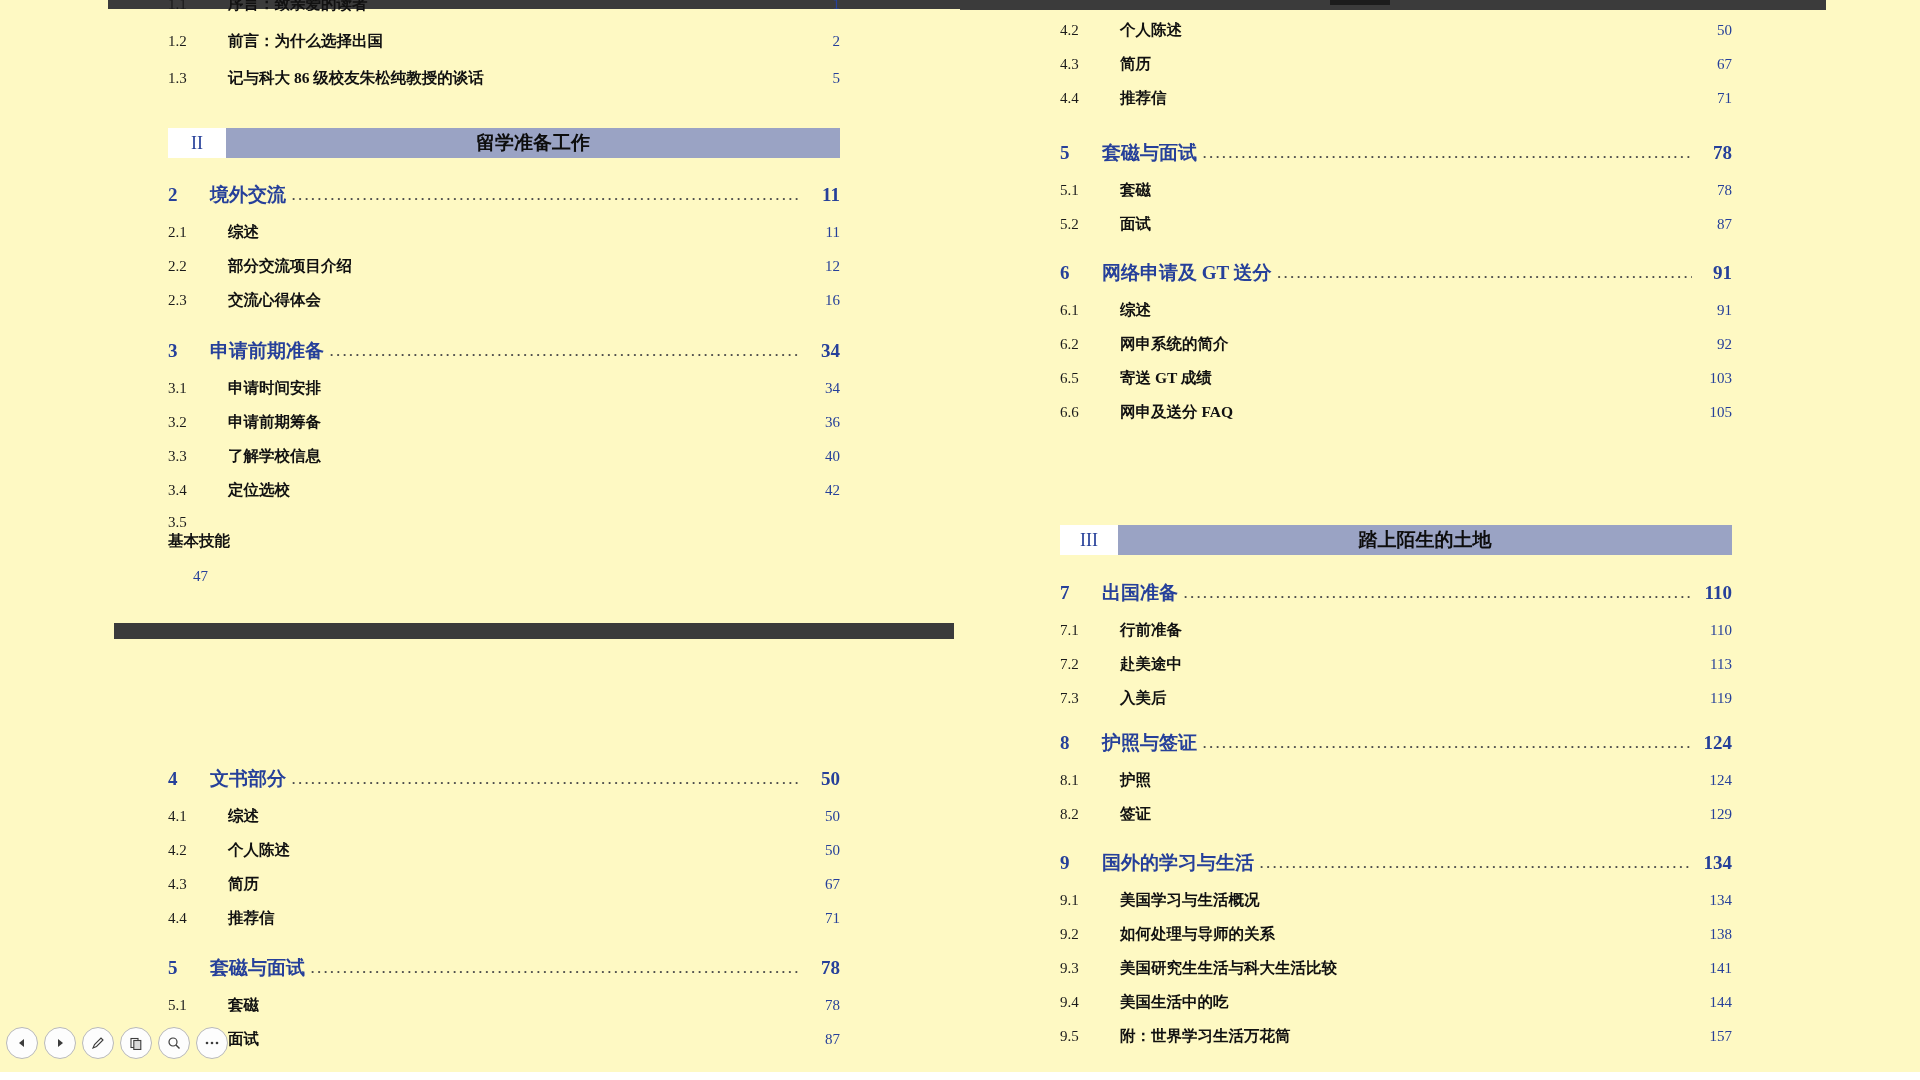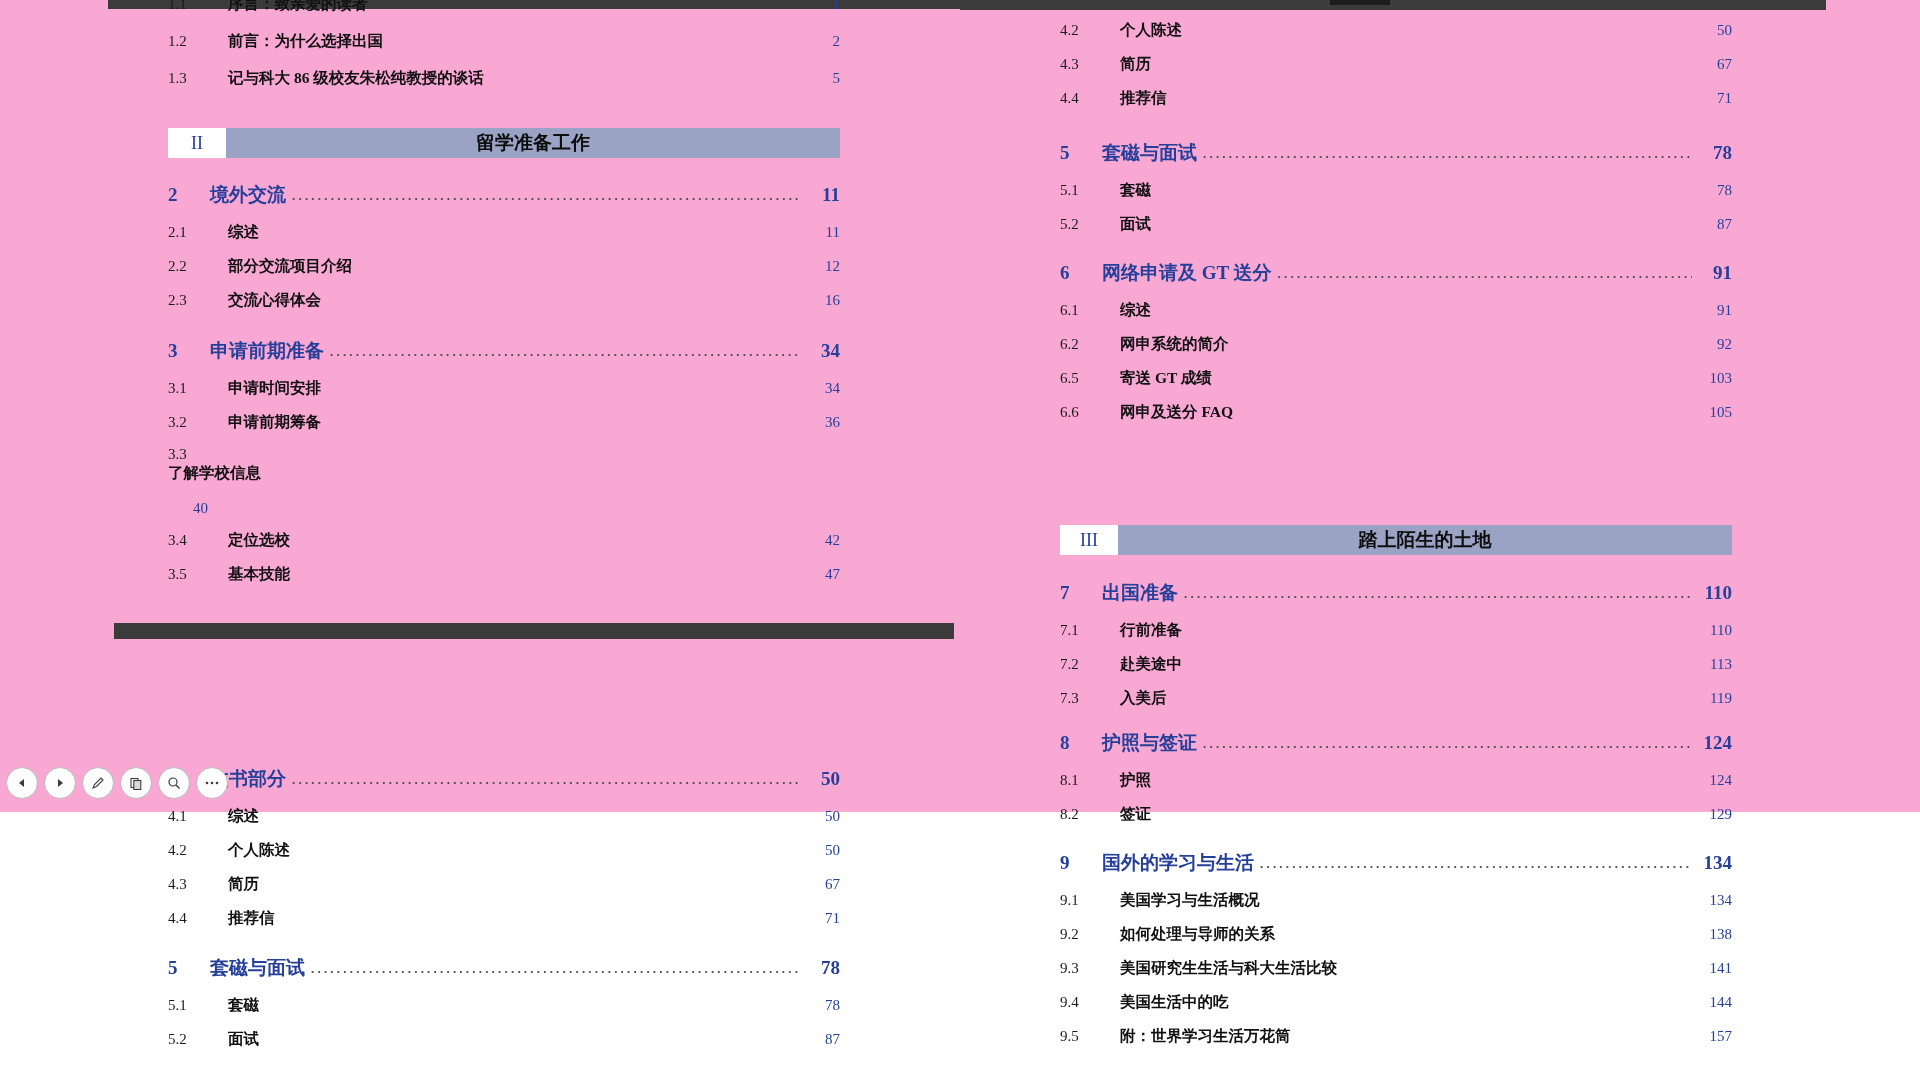--- a/index.html
+++ b/index.html
@@ -8,22 +8,22 @@
     background: #ffffff;
     width: 1920px;
     height: 1080px;
     overflow: hidden;
     font-family: "Liberation Serif", serif;
   }
 
   #page {
     position: relative;
     width: 1920px;
-    height: 812px;
-    background: #f9a8d4;
+    height: 1072px;
+    background: #fef9c3;
   }
 
   
   .col {
     position: absolute;
     top: 0;
     height: 1080px;
   }
   .col-left  { left: 0;    width: 960px; }
   .col-right { left: 960px; width: 960px; }
@@ -231,33 +231,33 @@
         <span class="title">申请时间安排</span>
         <span class="dots">............................................................................................</span>
         <span class="page">34</span>
       </div>
       <div class="entry lvl2" style="margin-top:13px;">
         <span class="num">3.2</span>
         <span class="title">申请前期筹备</span>
         <span class="dots">............................................................................................</span>
         <span class="page">36</span>
       </div>
-      <div class="entry lvl2" style="margin-top:13px;flex-direction:column;">
+      <div class="entry lvl2" style="margin-top:13px;">
         <span class="num">3.3</span>
         <span class="title">了解学校信息</span>
         <span class="dots">............................................................................................</span>
         <span class="page">40</span>
       </div>
       <div class="entry lvl2" style="margin-top:13px;">
         <span class="num">3.4</span>
         <span class="title">定位选校</span>
         <span class="dots">............................................................................................</span>
         <span class="page">42</span>
       </div>
-      <div class="entry lvl2" style="margin-top:13px;">
+      <div class="entry lvl2" style="margin-top:13px;flex-direction:column;">
         <span class="num">3.5</span>
         <span class="title">基本技能</span>
         <span class="dots">............................................................................................</span>
         <span class="page">47</span>
       </div>
     </div>
 
     <div class="toc" style="left:168px; top:766px; width:672px;">
       <div class="entry lvl1" style="margin-top:0;">
         <span class="num">4</span>

